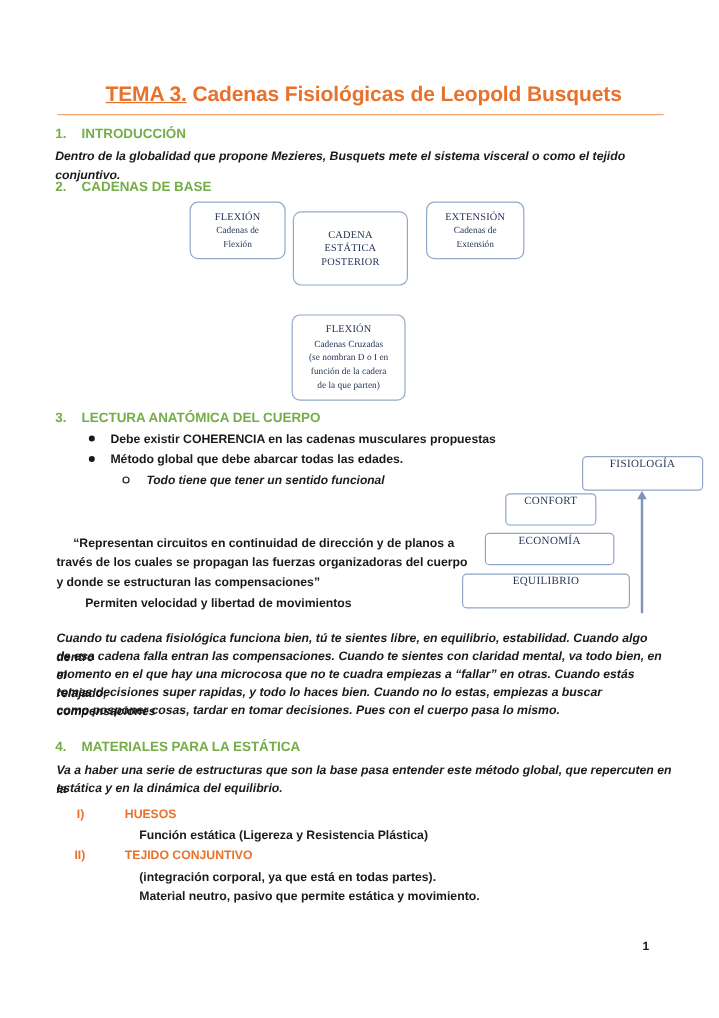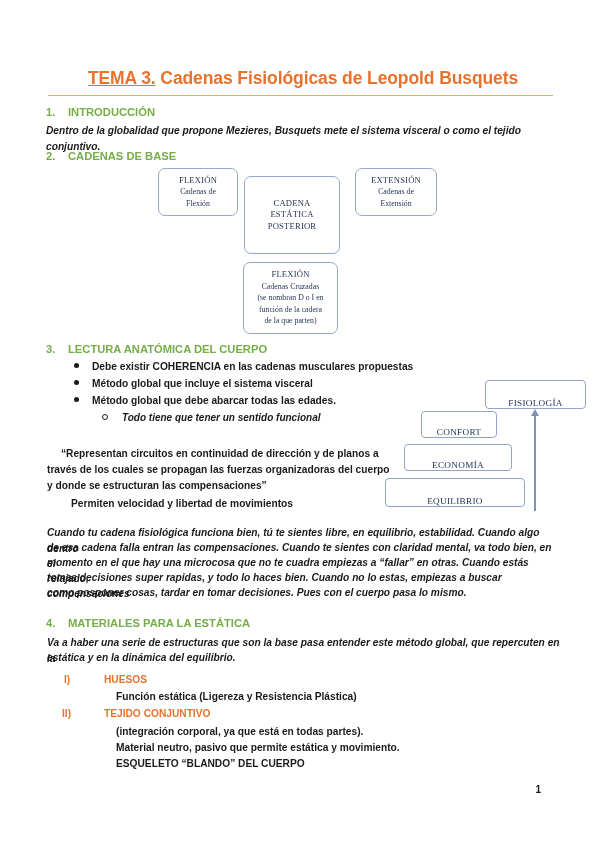--- a/index.html
+++ b/index.html
@@ -137,21 +137,21 @@
   .sbox {
     position: absolute;
     border: 1px solid #8FA6C6;
     border-radius: 4px;
     background: #ffffff;
     font-family: "Liberation Serif", serif;
     color: #1F2F52;
     font-size: 9.2px;
     letter-spacing: 0.3px;
     display: flex;
-    align-items: flex-end;
+    align-items: flex-start;
     justify-content: center;
     box-sizing: border-box;
   }
 
   
   .arrow-shaft {
     position: absolute;
     background: #7E93B5;
   }
   .arrow-head {
@@ -214,21 +214,21 @@
   </div>
 
   <div class="dbox" style="left:158px; top:168px; width:80px; height:48px;">
     <div class="inner">
       <div class="t-title">FLEXIÓN</div>
       <div class="t-sub">Cadenas de</div>
       <div class="t-sub">Flexión</div>
     </div>
   </div>
 
-  <div class="dbox" style="left:244px; top:176px; width:96px; height:78px;align-items:center;">
+  <div class="dbox" style="left:244px; top:176px; width:96px; height:62px;align-items:center;">
     <div class="inner">
       <div class="t-title">CADENA</div>
       <div class="t-title">ESTÁTICA</div>
       <div class="t-title">POSTERIOR</div>
     </div>
   </div>
 
   <div class="dbox" style="left:355px; top:168px; width:82px; height:48px;">
     <div class="inner">
       <div class="t-title">EXTENSIÓN</div>
@@ -251,24 +251,20 @@
     <span class="num">3.</span><span>LECTURA ANATÓMICA DEL CUERPO</span>
   </div>
 
   <div class="bullets">
     <div class="bullet-row">
       <span class="dot"></span>
       <span>Debe existir COHERENCIA en las cadenas musculares propuestas</span>
     </div>
     <div class="bullet-row">
       <span class="dot"></span>
-      <span>Método global que incluye el sistema visceral</span>
-    </div>
-    <div class="bullet-row">
-      <span class="dot"></span>
       <span>Método global que debe abarcar todas las edades.</span>
     </div>
     <div class="subbullet-row">
       <span class="circ"></span>
       <span>Todo tiene que tener un sentido funcional</span>
     </div>
   </div>
 
   <div class="body-plain" style="left:61px; top:446px; width:370px;">“Representan circuitos en continuidad de dirección y de planos a</div>
   <div class="body-plain" style="left:47px; top:462px; width:380px;">través de los cuales se propagan las fuerzas organizadoras del cuerpo</div>
@@ -304,17 +300,16 @@
   <div class="body-italic" style="left:47px; top:650px; width:515px;">estática y en la dinámica del equilibrio.</div>
 
   <div class="roman-marker" style="left:64px; top:674px;">I)</div>
   <div class="roman-label" style="left:104px; top:674px;">HUESOS</div>
   <div class="roman-text" style="left:104px; top:691px;">Función estática (Ligereza y Resistencia Plástica)</div>
 
   <div class="roman-marker" style="left:62px; top:708px;">II)</div>
   <div class="roman-label" style="left:104px; top:708px;">TEJIDO CONJUNTIVO</div>
   <div class="roman-text" style="left:104px; top:726px;">(integración corporal, ya que está en todas partes).</div>
   <div class="roman-text" style="left:104px; top:742px;">Material neutro, pasivo que permite estática y movimiento.</div>
-  <div class="roman-text" style="left:104px; top:758px;">ESQUELETO “BLANDO” DEL CUERPO</div>
 
   <div class="page-num">1</div>
 
 </div>
 
 </body></html>

